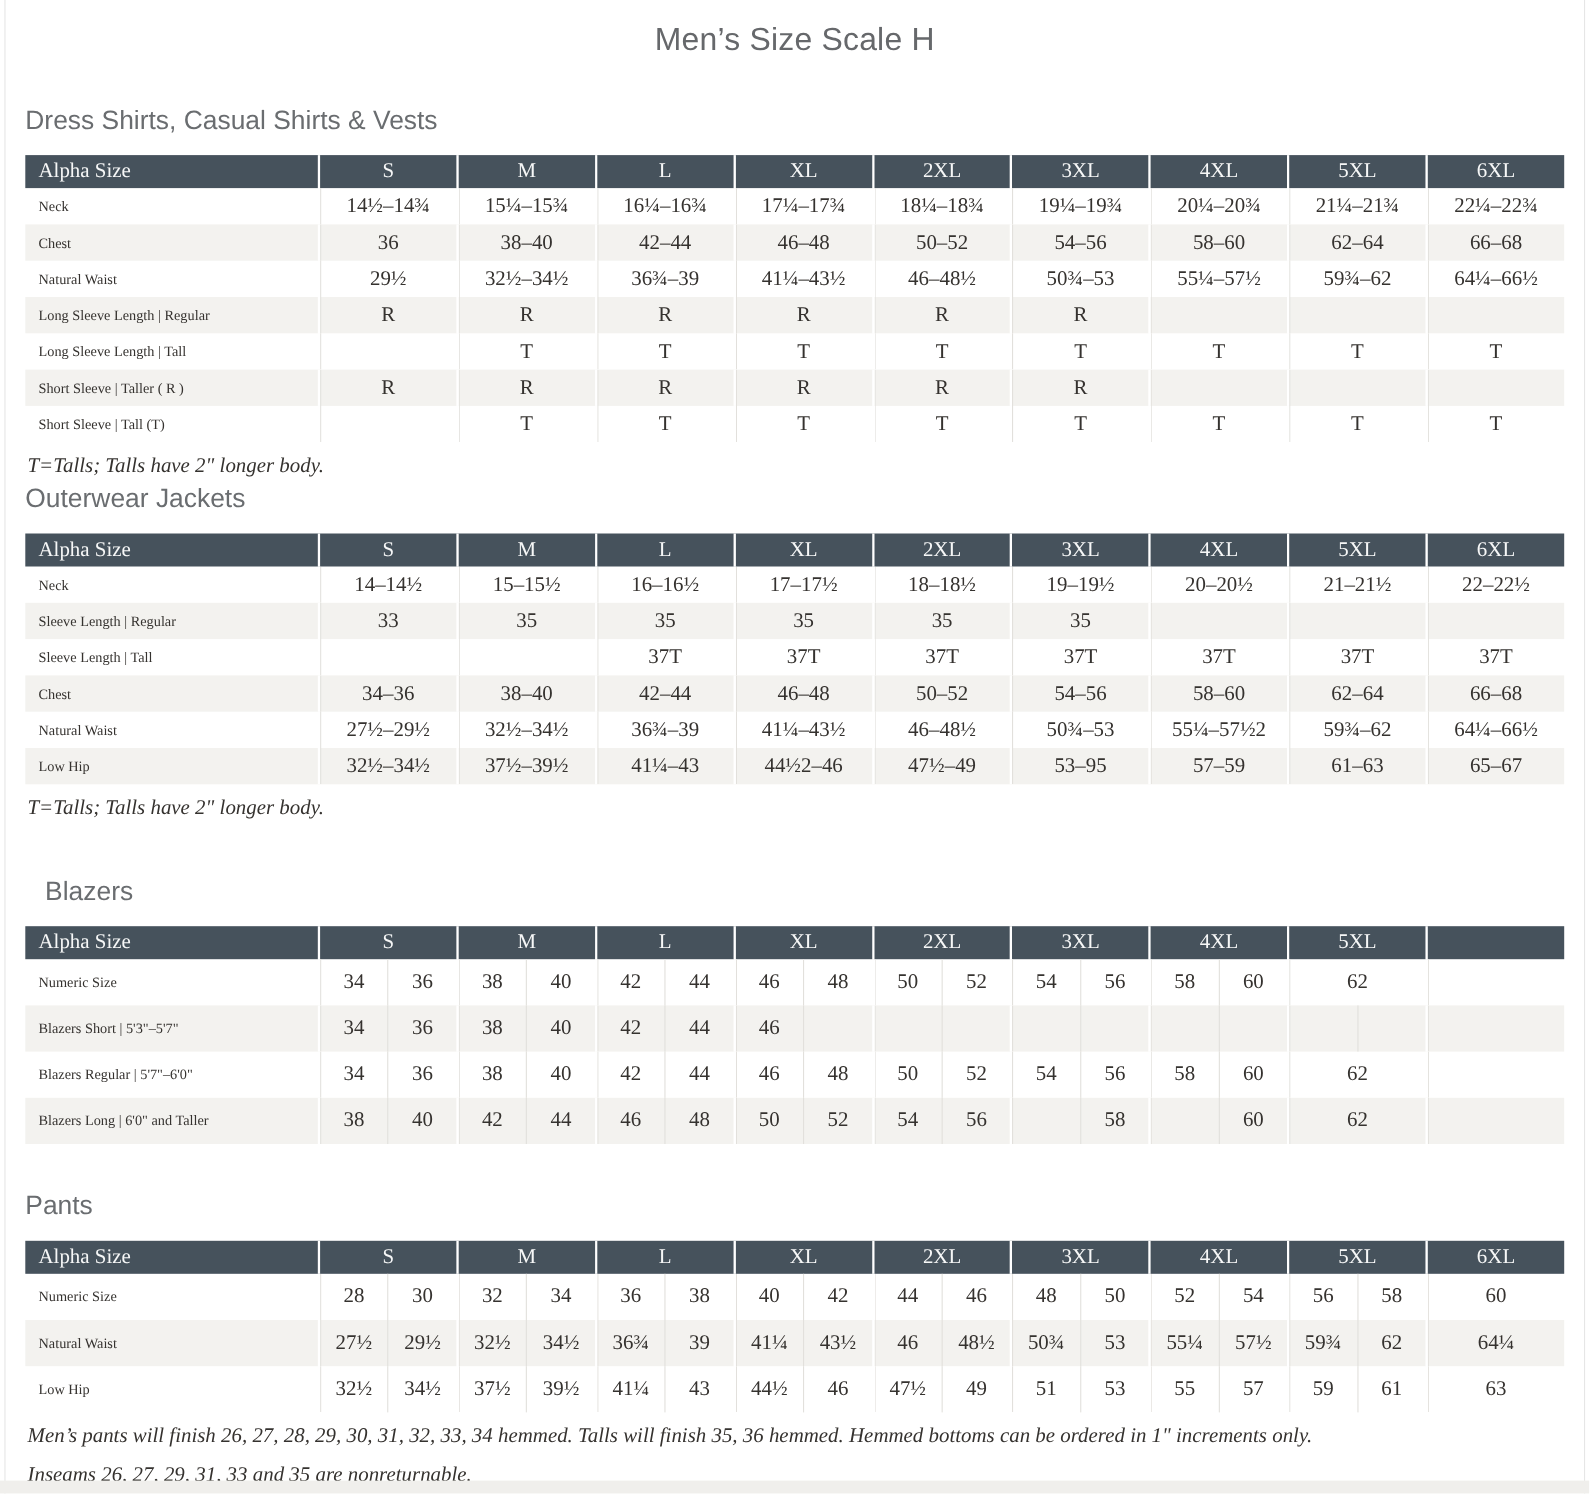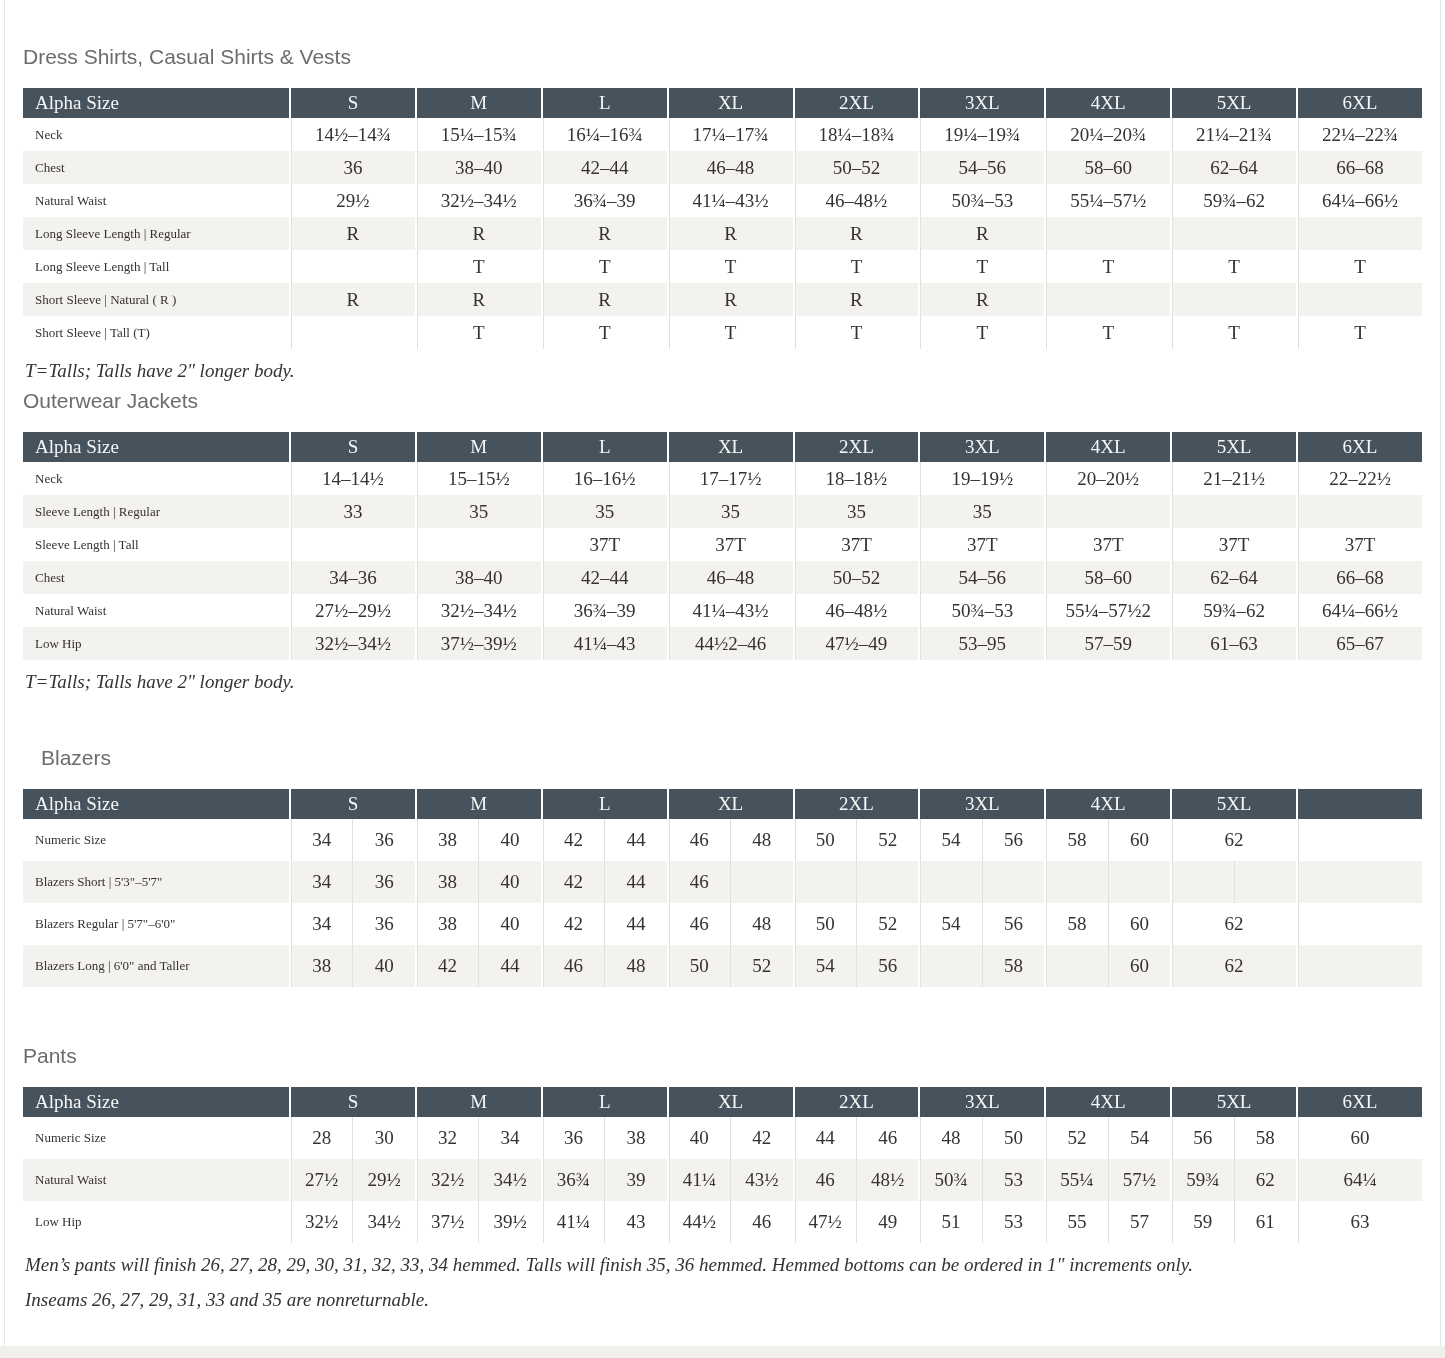--- a/index.html
+++ b/index.html
@@ -36,30 +36,30 @@
     padding-top:20px;
     text-align:center;
     font-family:"Liberation Sans", sans-serif;
     font-size:29px;
     font-weight:400;
     color:var(--title-text);
     letter-spacing:0.2px;
   }
   .sec-heading{
     font-family:"Liberation Sans", sans-serif;
-    font-size:21px;
+    font-size:24px;
     font-weight:400;
     color:var(--heading-text);
     margin-left:23px;
     line-height:34px;
   }
   .sec-dress .sec-heading{margin-top:40px;}
   .sec-outerwear .sec-heading{}
   .sec-blazers .sec-heading{margin-top:46px;margin-left:41px;}
-  .sec-pants .sec-heading{margin-top:52px;}
+  .sec-pants .sec-heading{margin-top:40px;}
   table.size-table{
     width:1399px;
     margin:14px 0 0 23px;
     border-collapse:separate;
     border-spacing:0;
     table-layout:fixed;
     font-size:19px;
   }
   table.size-table th{
     background:var(--header-bg);
@@ -117,20 +117,21 @@
     line-height:27px;
   }
 </style>
 </head>
 <body>
 
 <div class="page">
   <div class="edge-left"></div>
   <div class="edge-right"></div>
 
+  <h1 class="doc-title">Men’s Size Scale H</h1>
 
   <section class="sec sec-dress">
     <h2 class="sec-heading">Dress Shirts, Casual Shirts &amp; Vests</h2>
     <table class="size-table">
         <colgroup>
           <col style="width: 266px;">
           <col>
           <col>
           <col>
           <col>
@@ -209,21 +210,21 @@
             <td class="val">T</td>
             <td class="val">T</td>
             <td class="val">T</td>
             <td class="val">T</td>
             <td class="val">T</td>
             <td class="val">T</td>
             <td class="val">T</td>
             <td class="val">T</td>
           </tr>
           <tr>
-            <td class="label-col">Short Sleeve | Natural ( R )</td>
+            <td class="label-col">Short Sleeve | Taller ( R )</td>
             <td class="val">R</td>
             <td class="val">R</td>
             <td class="val">R</td>
             <td class="val">R</td>
             <td class="val">R</td>
             <td class="val">R</td>
             <td class="val"></td>
             <td class="val"></td>
             <td class="val"></td>
           </tr>

